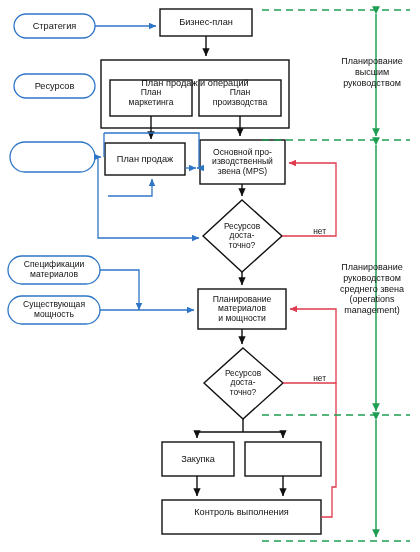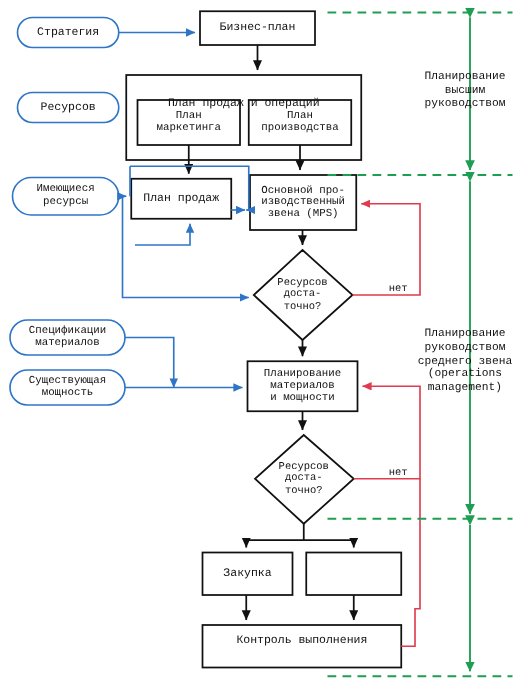--- a/index.html
+++ b/index.html
@@ -5,21 +5,21 @@
   html, body {
     margin: 0;
     padding: 0;
     background: #ffffff;
   }
   #diagram-root {
     position: relative;
     width: 420px;
     height: 552px;
     background: #ffffff;
-    font-family: Liberation Mono, monospace;
+    font-family: Liberation Sans, sans-serif;
     overflow: hidden;
   }
   svg.layer {
     position: absolute;
     left: 0;
     top: 0;
     width: 420px;
     height: 552px;
   }
   .node-label {
@@ -147,22 +147,20 @@
 
     <g stroke="#1E9E52" stroke-width="1.5" fill="none" marker-start="url(#ah-green)" marker-end="url(#ah-green)">
       <path d="M376,14  L376,136"></path>
       <path d="M376,145 L376,411"></path>
       <path d="M376,420 L376,537"></path>
     </g>
   </svg>
 
   <div class="node-label lbl-oval" style="left:14px;  top:14px;  width:81px;  height:24px;">Стратегия</div>
   <div class="node-label lbl-oval" style="left:14px;  top:74px;  width:81px;  height:24px;">Ресурсов</div>
-  <div class="node-label lbl-small" style="left:10px; top:142px; width:85px;  height:30px;">Имеющиеся
-ресурсы</div>
   <div class="node-label lbl-small" style="left:8px;  top:256px; width:92px;  height:28px;">Спецификации
 материалов</div>
   <div class="node-label lbl-small" style="left:8px;  top:296px; width:92px;  height:28px;">Существующая
 мощность</div>
 
   <div class="node-label lbl-box" style="left:160px; top:9px;   width:92px;  height:27px;">Бизнес-план</div>
   <div class="node-label lbl-box" style="left:101px; top:76px;  width:188px; height:14px;">План продаж и операций</div>
   <div class="node-label lbl-small" style="left:110px; top:80px; width:82px; height:36px;">План
 маркетинга</div>
   <div class="node-label lbl-small" style="left:199px; top:80px; width:82px; height:36px;">План

